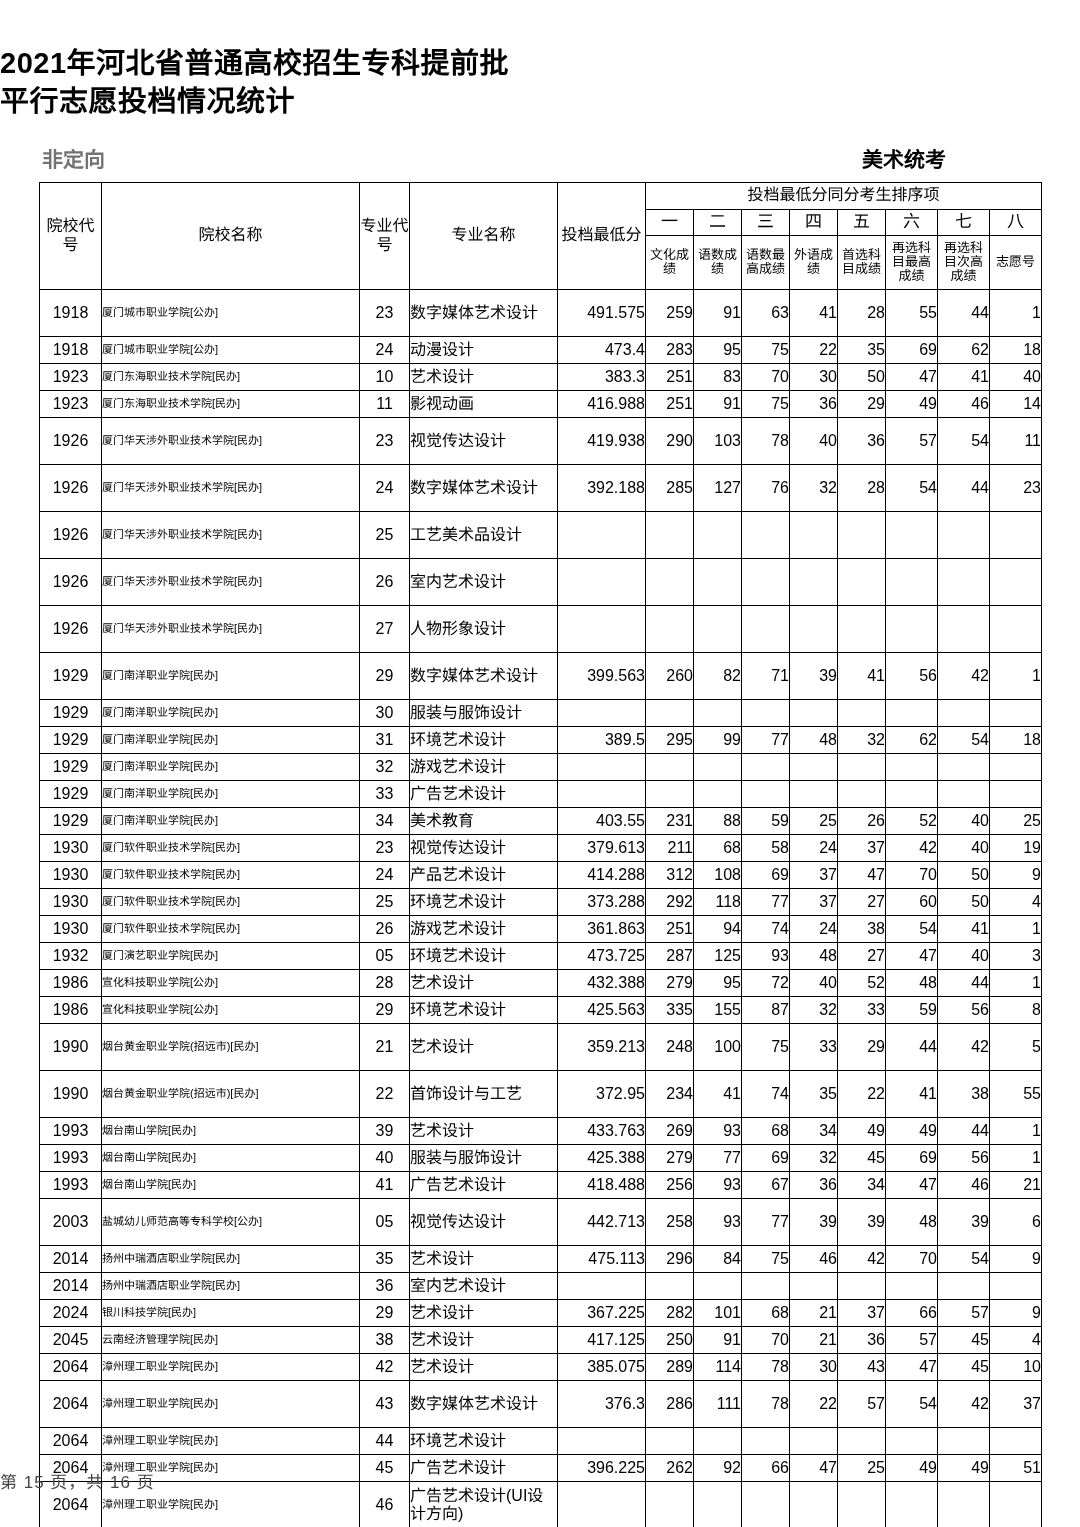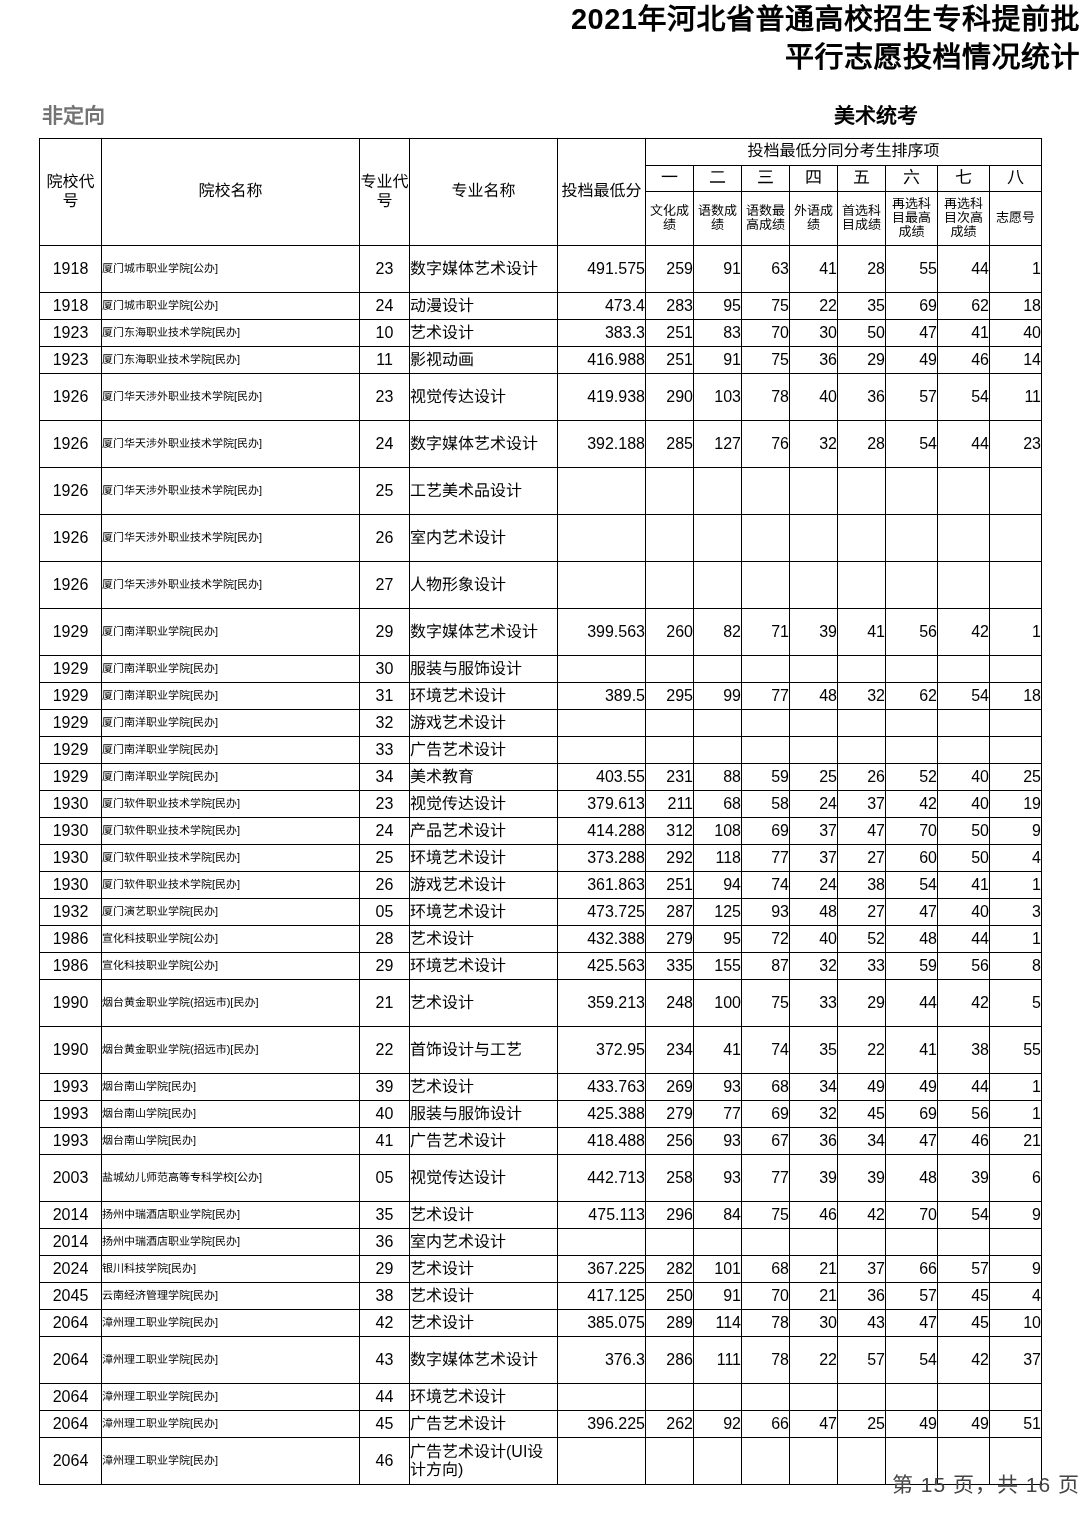--- a/index.html
+++ b/index.html
@@ -18,21 +18,22 @@
   }
   .page {
     width: 1080px;
     height: 1527px;
     position: relative;
     box-sizing: border-box;
   }
 
   
   .title-block {
-    text-align: right;
+    padding-top: 44px;
+    text-align: left;
   }
   .title-line {
     font-size: 29px;
     font-weight: bold;
     line-height: 1.32;
     letter-spacing: 0.5px;
     color: #000;
   }
 
   
@@ -47,21 +48,21 @@
   }
   .subhead-left {
     font-size: 21px;
     font-weight: bold;
     color: #737373;
   }
   .subhead-right {
     font-size: 21px;
     font-weight: bold;
     color: #000;
-    margin-right: 118px;
+    margin-right: 90px;
   }
 
   
   .table-wrap {
     margin: 9px auto 0 auto;
     width: 1002px;
   }
   table.sheet {
     border-collapse: collapse;
     width: 1002px;
@@ -139,25 +140,24 @@
   }
   tr.r1 td { height: 26px; }
   tr.r2 td { height: 46px; }
 
   
   .footer {
     position: absolute;
     left: 0;
     right: 0;
     top: 1468px;
-    text-align: right;
-    font-size: 21px;
+    text-align: left;
+    font-size: 17px;
     color: #444;
     letter-spacing: 1px;
-    padding-left: 12px;
   }
 </style>
 </head>
 <body>
 
 <div class="page">
 
   <div class="title-block">
     <div class="title-line">2021年河北省普通高校招生专科提前批</div>
     <div class="title-line">平行志愿投档情况统计</div>

